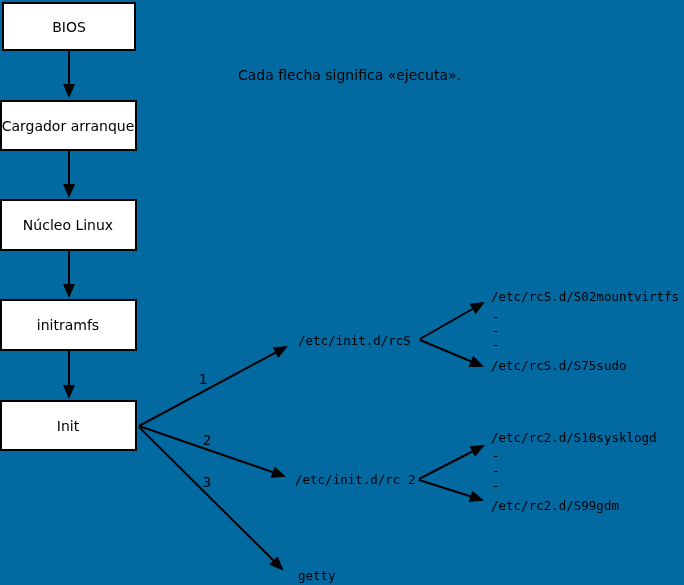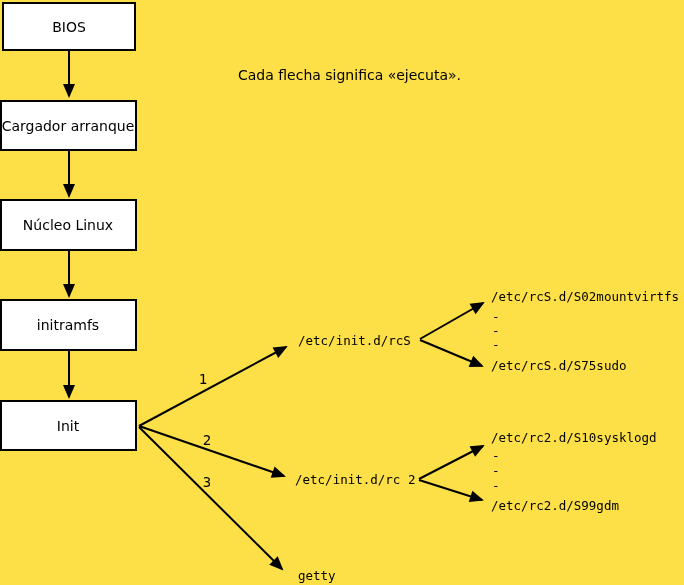--- a/index.html
+++ b/index.html
@@ -4,21 +4,21 @@
 <style>
   html, body {
     margin: 0;
     padding: 0;
     background: #ffffff;
   }
   .canvas {
     position: relative;
     width: 684px;
     height: 585px;
-    background: #fde047;
+    background: #0369a1;
     overflow: hidden;
   }
   svg { display: block; }
   .box {
     fill: #ffffff;
     stroke: #000000;
     stroke-width: 2;
   }
   .arrow {
     stroke: #000000;

